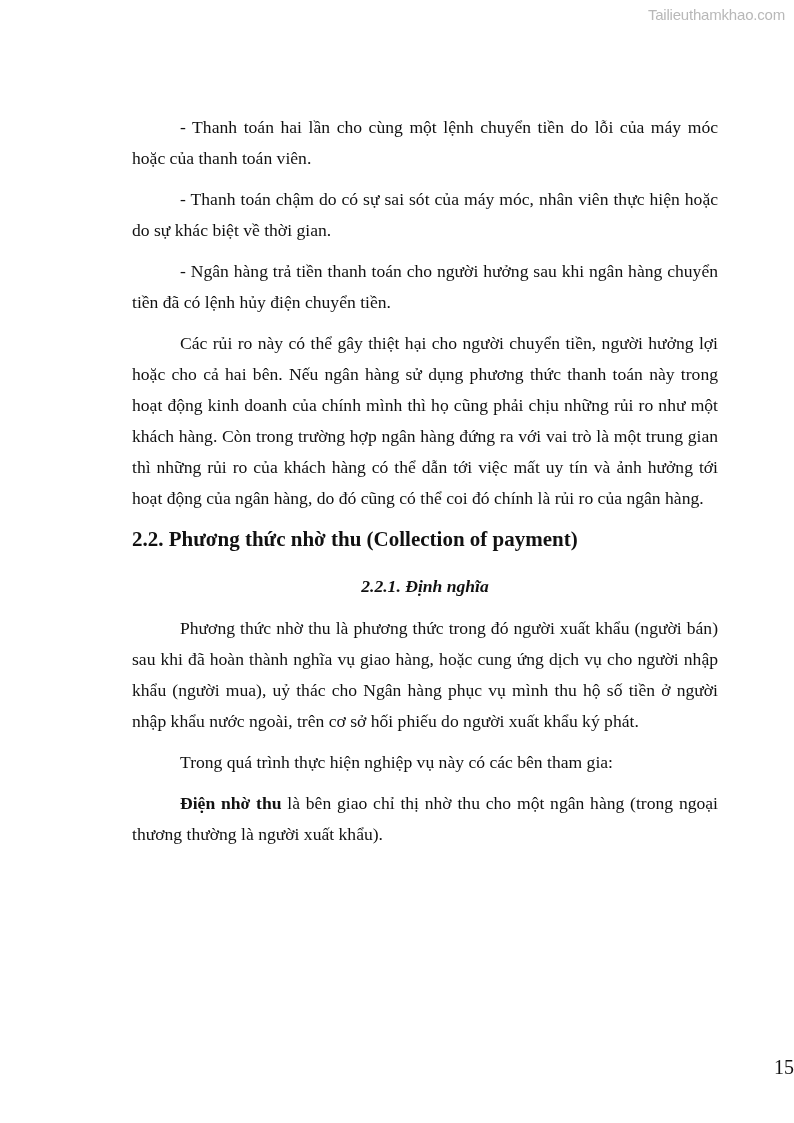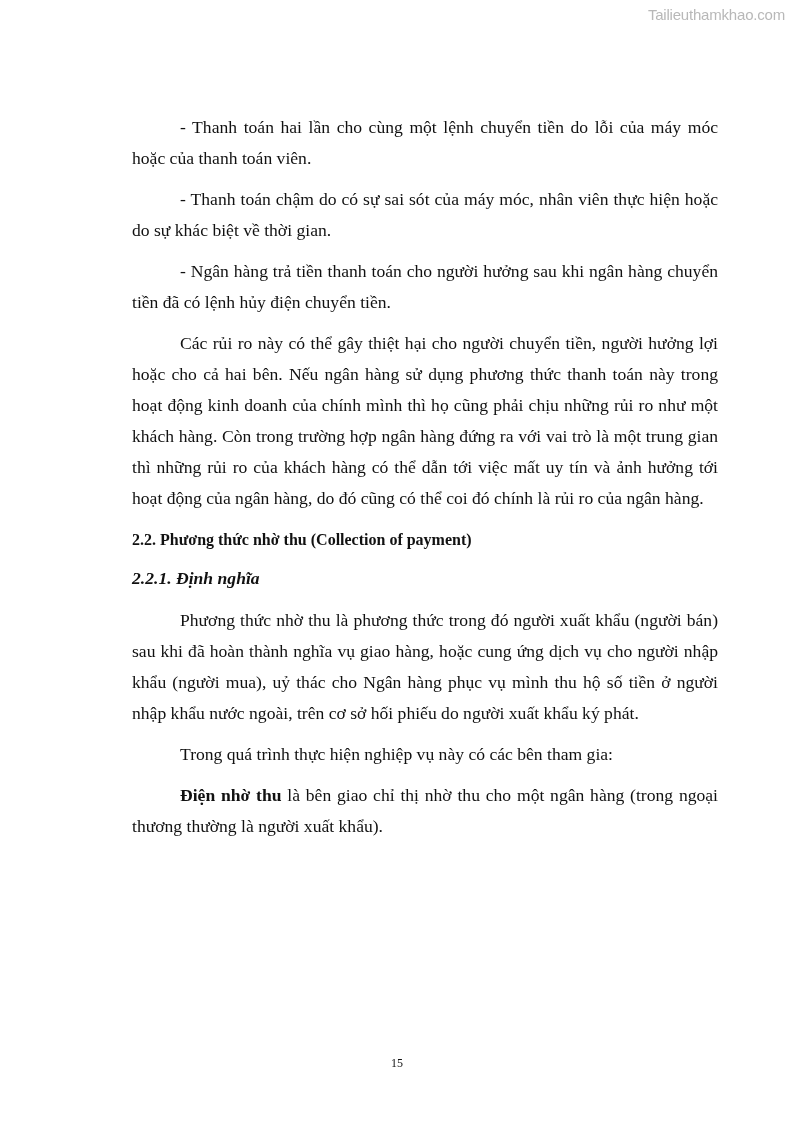--- a/index.html
+++ b/index.html
@@ -2,23 +2,23 @@
 <html><head>
 <meta charset="utf-8">
 <style>
   html, body { margin: 0; padding: 0; background: #ffffff; }
   body { width: 794px; height: 1123px; position: relative; overflow: hidden;
          font-family: "Liberation Serif", "DejaVu Serif", serif; color: #111111; }
   .watermark { position: absolute; top: 6px; right: 9px; font-family: "Liberation Sans", "DejaVu Sans", sans-serif;
                font-size: 15px; color: #b8b8b8; letter-spacing: -0.2px; }
   .page { position: absolute; left: 132px; top: 112px; width: 586px; }
   .p { font-size: 17.6px; line-height: 31px; text-align: justify; margin: 0 0 10px 0; text-indent: 48px; }
-  .h2 { font-size: 16px; font-weight: bold; margin: 0 0 8px 0; line-height: 31.4px; }
-  .h3 { font-size: 17.6px; font-weight: bold; font-style: italic; margin: 0 0 10px 0; line-height: 31.4px; }
-  .page-number { position: absolute; top: 1056px; left: 0; width: 794px; text-align: center; font-size: 12px; }
+  .h2 { font-size: 21px; font-weight: bold; margin: 0 0 16px 0; line-height: 31.4px; }
+  .h3 { font-size: 17.6px; font-weight: bold; font-style: italic; margin: 0 0 10px 0; line-height: 31.4px; text-align: center; }
+  .page-number { position: absolute; top: 1056px; left: 0; width: 794px; text-align: right; font-size: 20px; }
   b { font-weight: bold; }
 </style>
 </head>
 <body>
 
 <div class="watermark">Tailieuthamkhao.com</div>
 
 <div class="page">
   <p class="p">- Thanh toán hai lần cho cùng một lệnh chuyển tiền do lỗi của máy móc hoặc của thanh toán viên.</p>
   <p class="p">- Thanh toán chậm do có sự sai sót của máy móc, nhân viên thực hiện hoặc do sự khác biệt về thời gian.</p>

